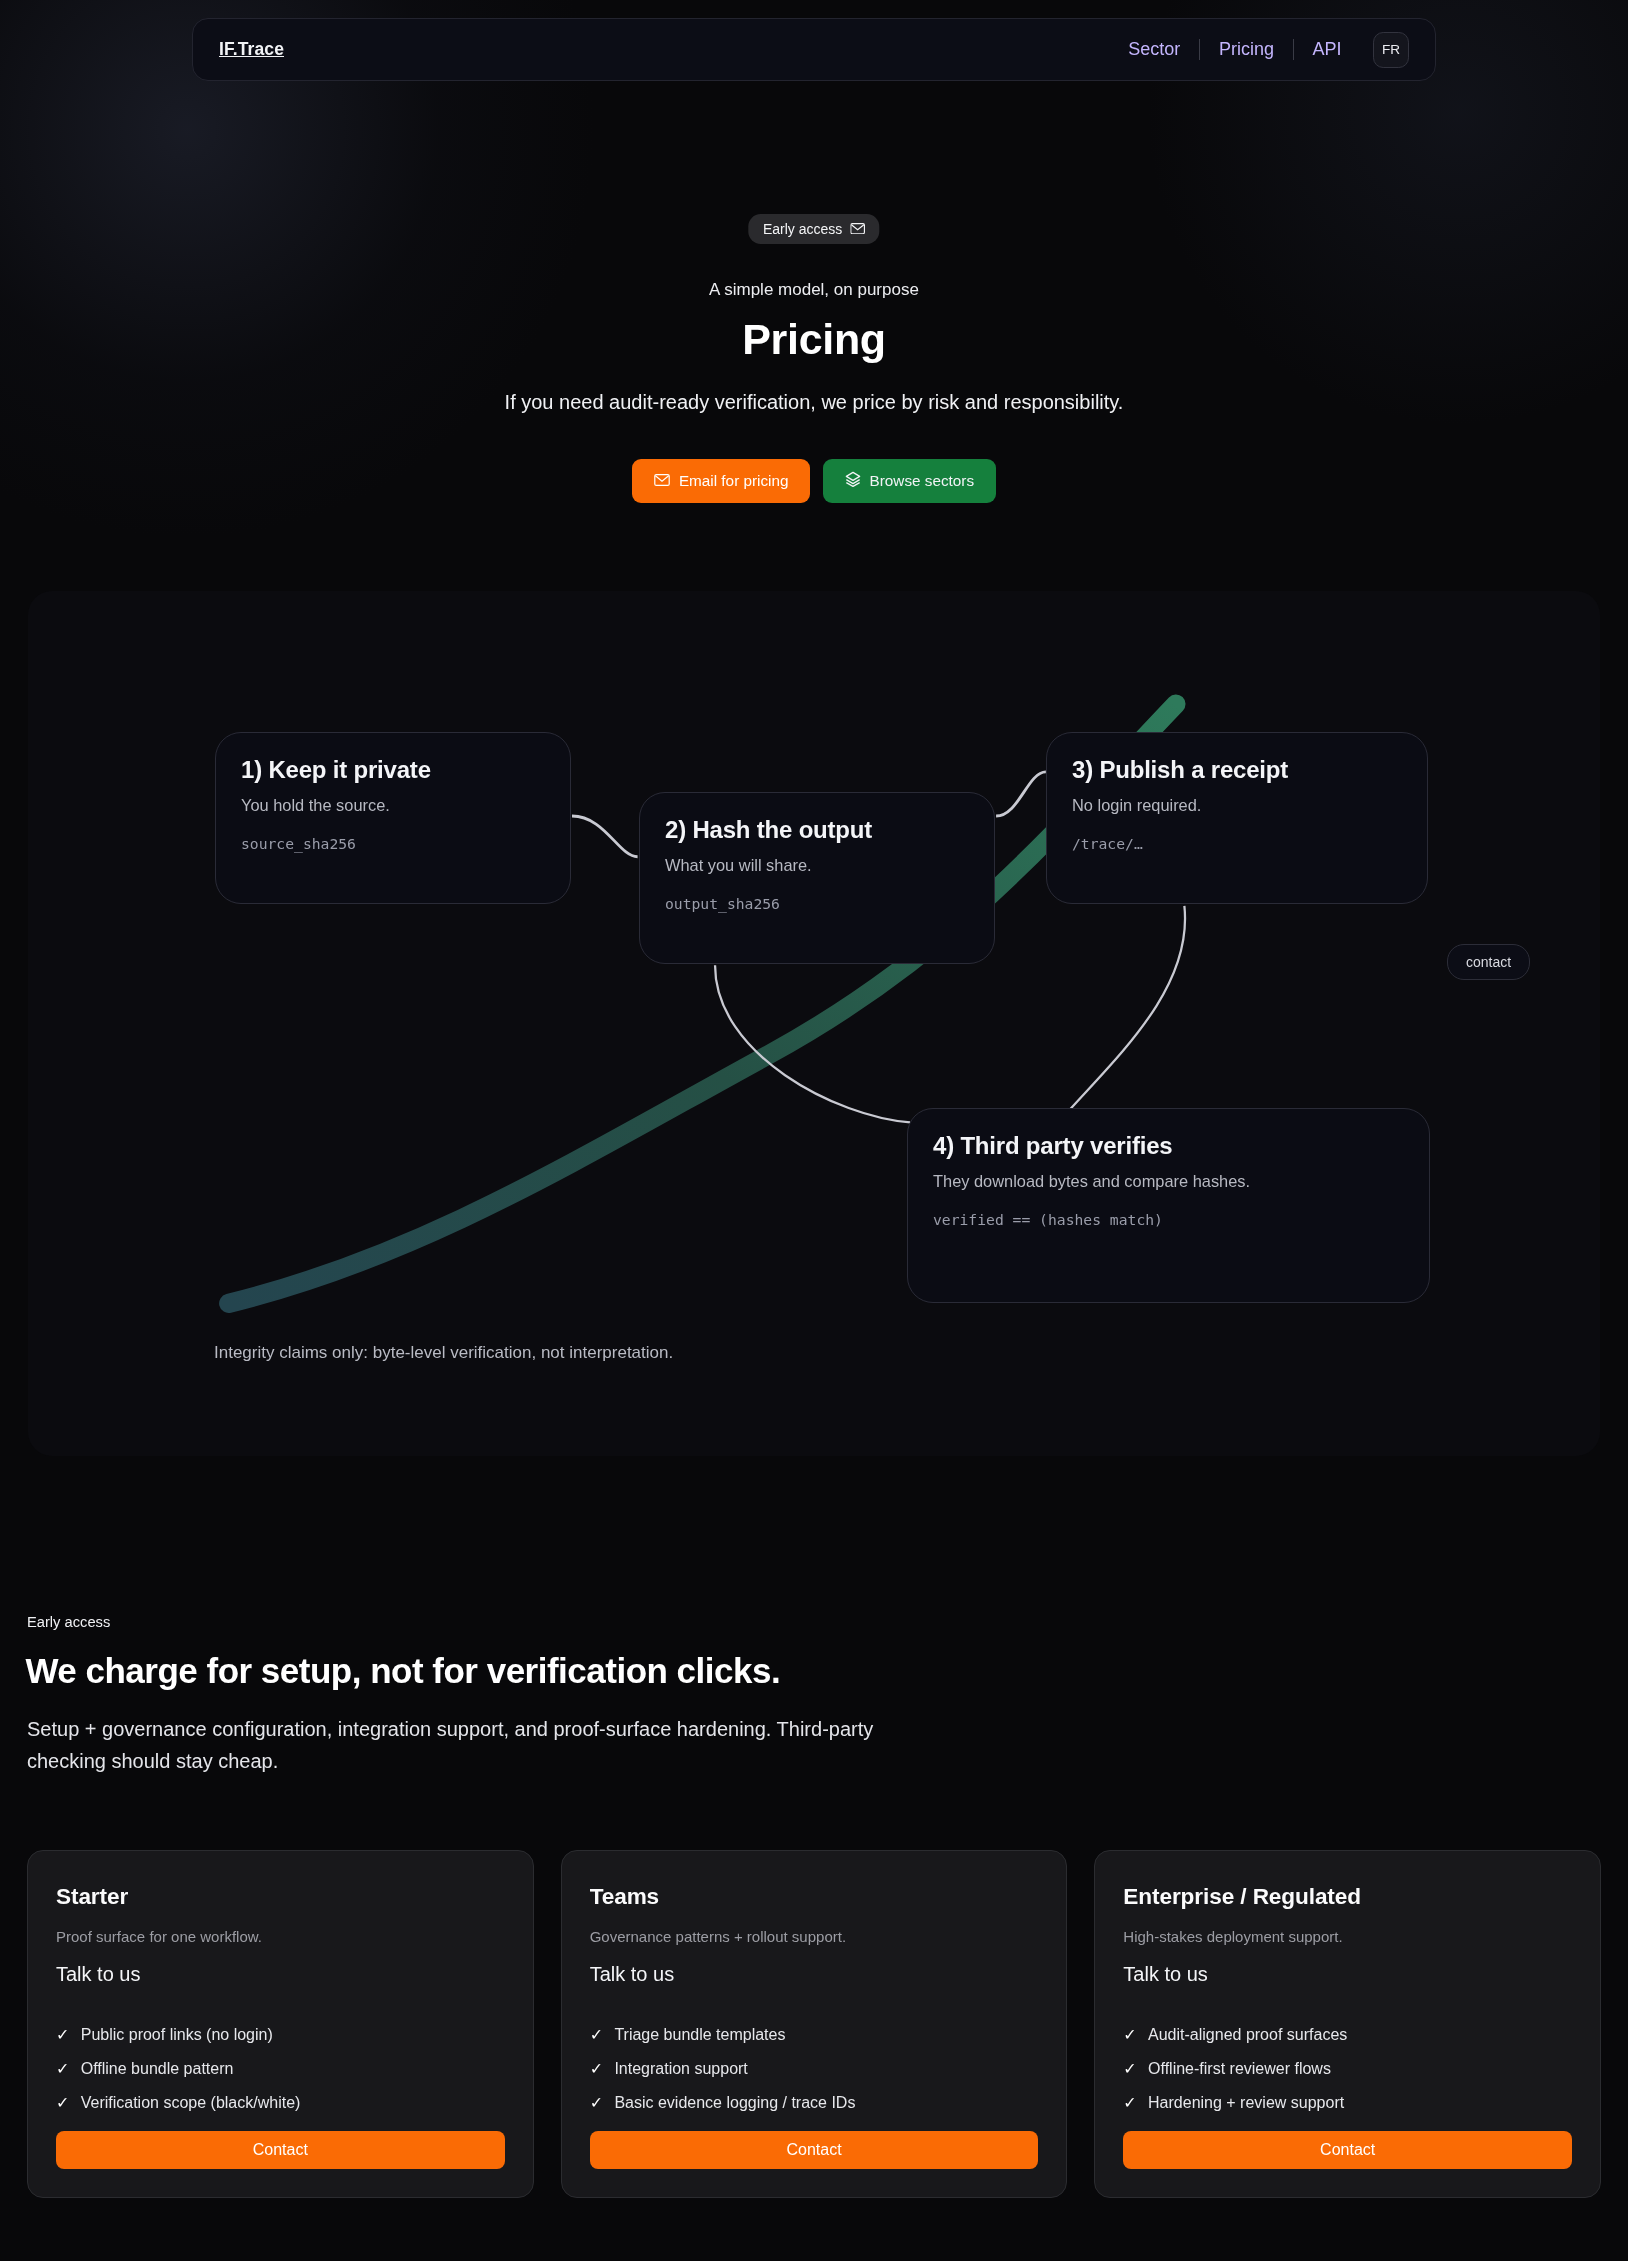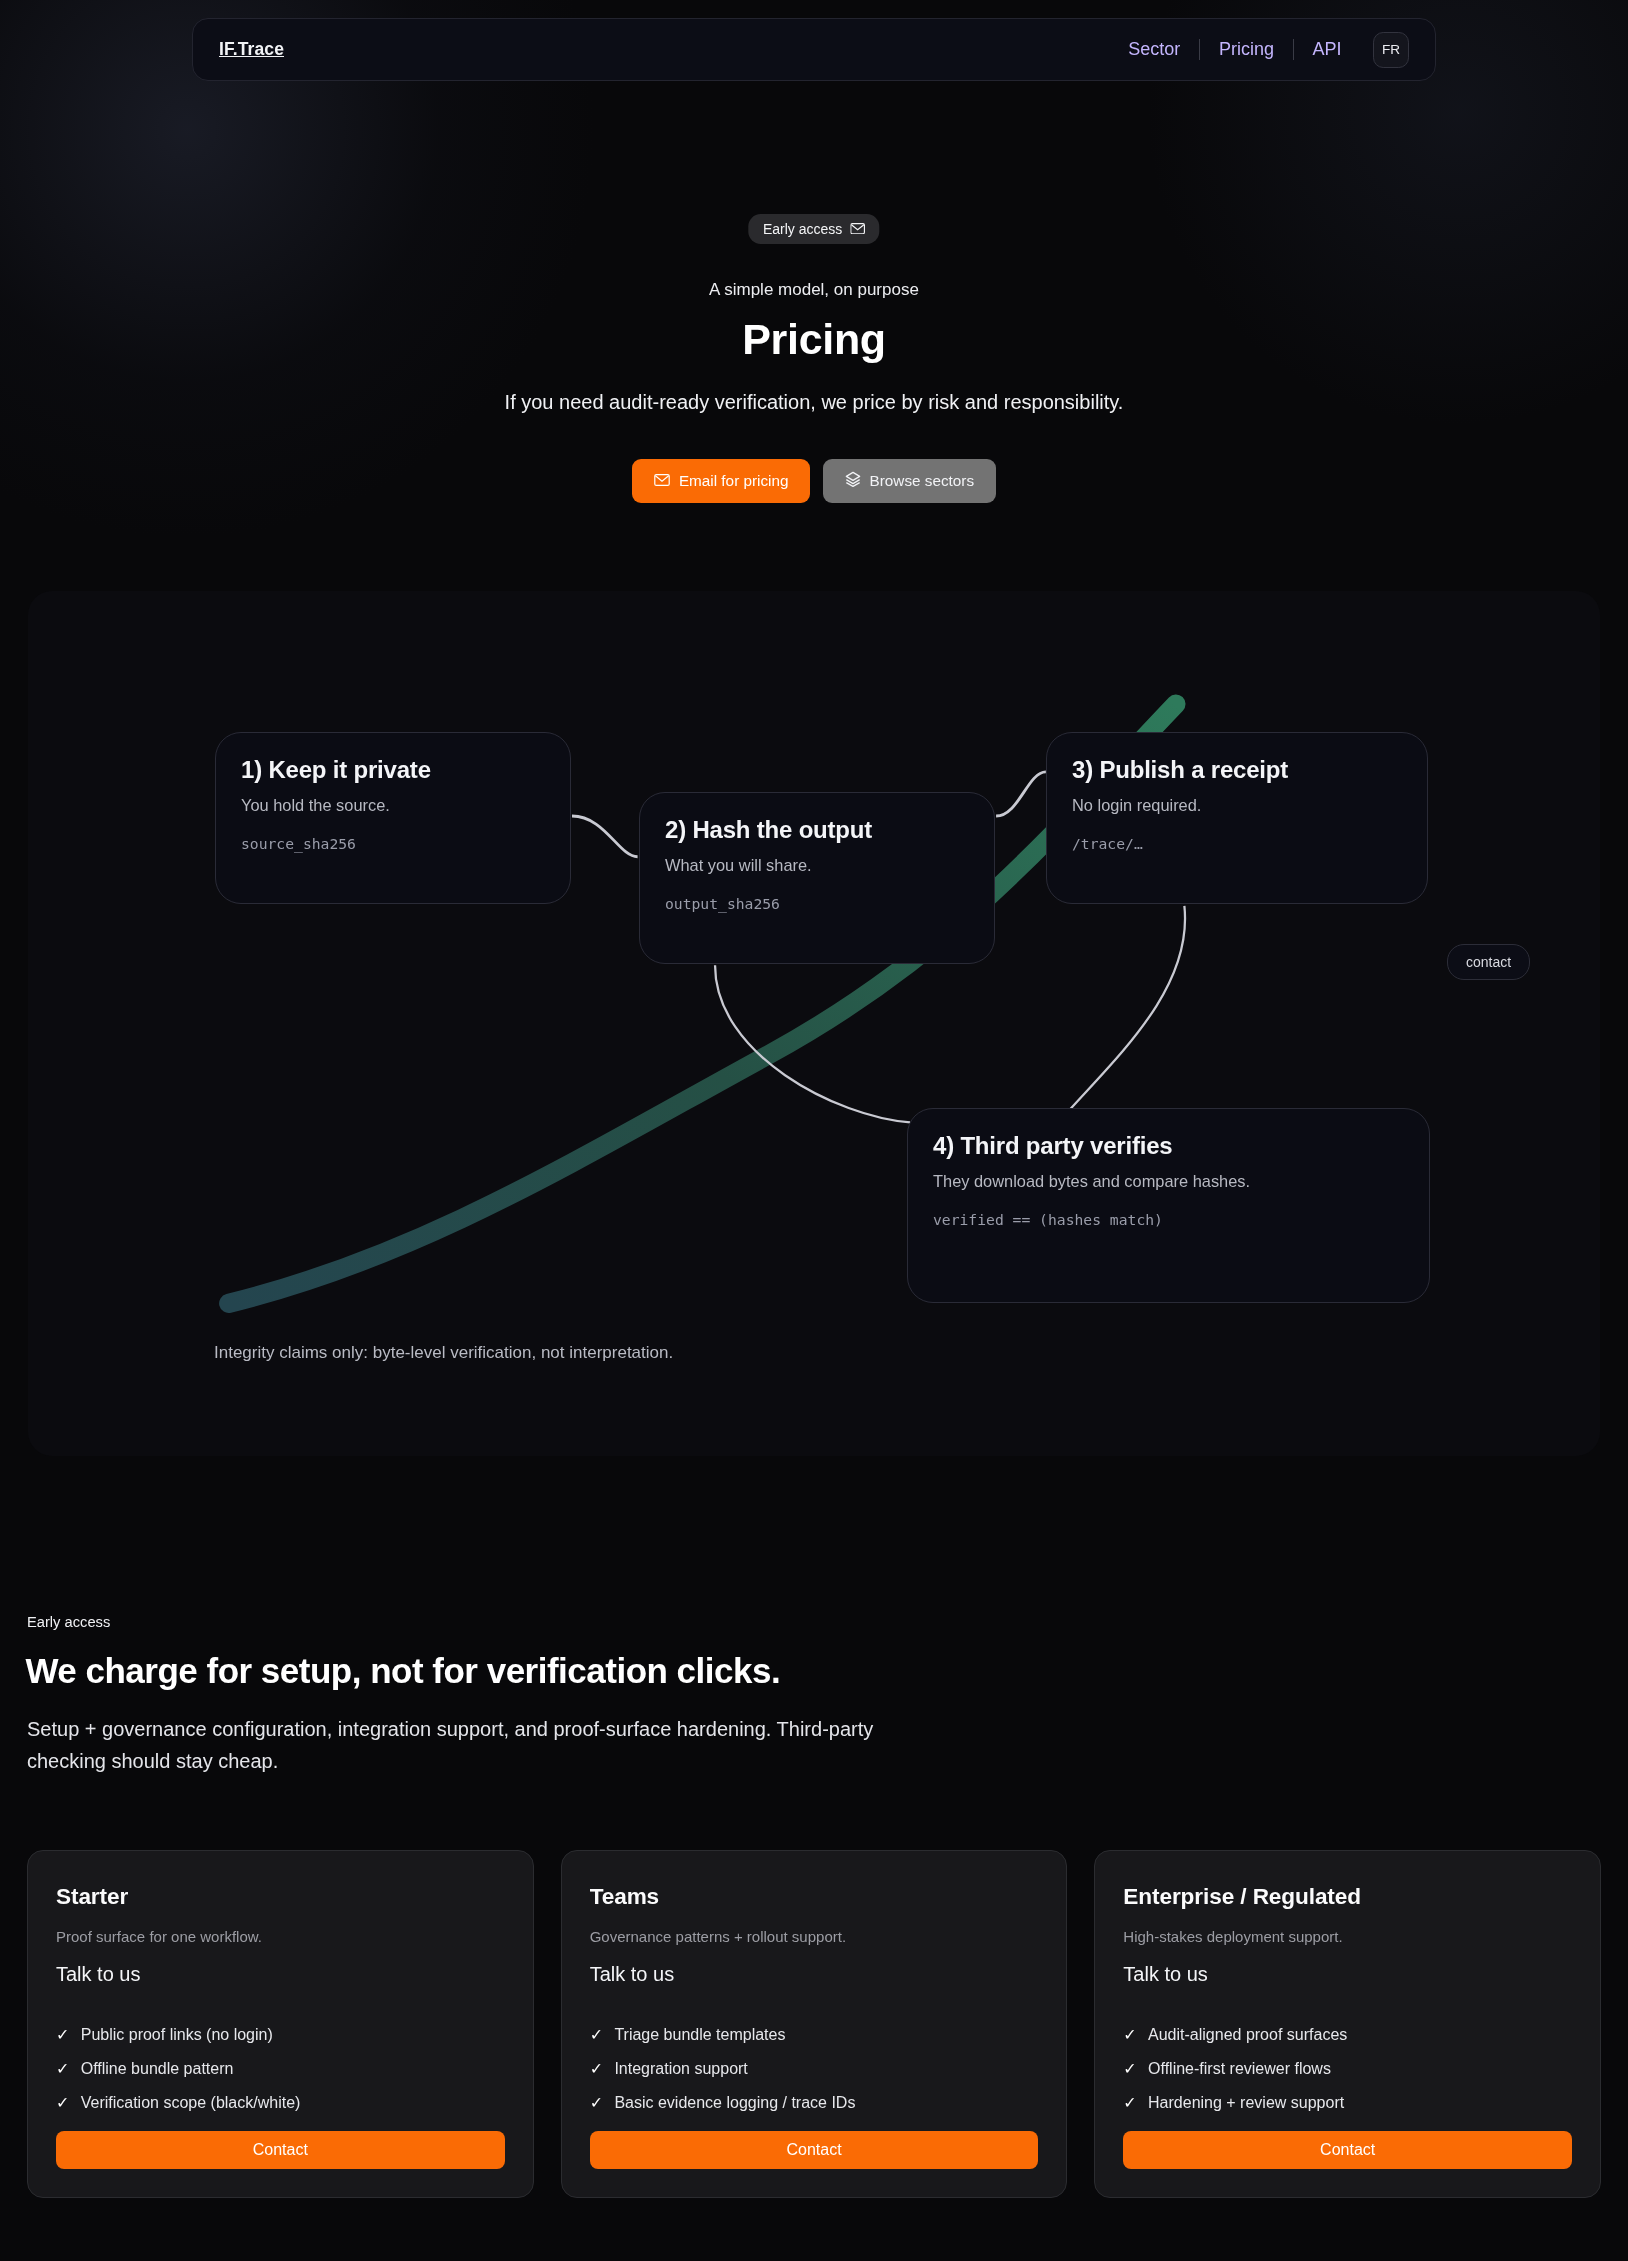--- a/index.html
+++ b/index.html
@@ -83,21 +83,21 @@
     position: absolute; left: 0; top: 459px; width: 1628px;
     display: flex; justify-content: center; gap: 13px;
   }
   .btn {
     display: inline-flex; align-items: center; gap: 9px;
     height: 44px; padding: 0 21.5px; border-radius: 9px;
     font-size: 15.3px; font-weight: 500; border: none; cursor: pointer;
     white-space: nowrap;
   }
   .btn-primary { background: #fa6b05; color: #ffffff; }
-  .btn-secondary { background: #737373; color: #f2f3f6; }
+  .btn-secondary { background: #15803d; color: #f2f3f6; }
 
   
   .diagram {
     position: absolute; left: 28px; top: 591px;
     width: 1572px; height: 865px;
     background: #0b0b0f;
     border-radius: 24px;
     overflow: hidden;
   }
   .diagram-svg { position: absolute; inset: 0; width: 100%; height: 100%; }

